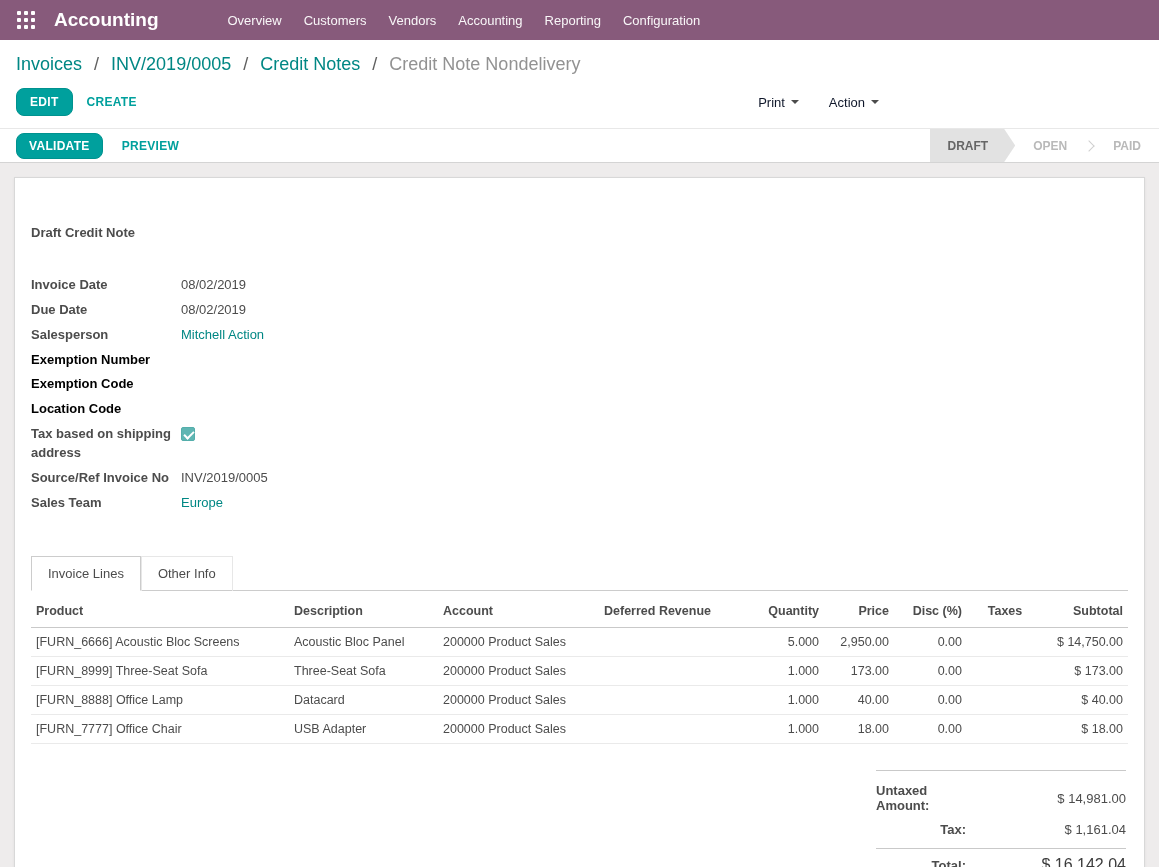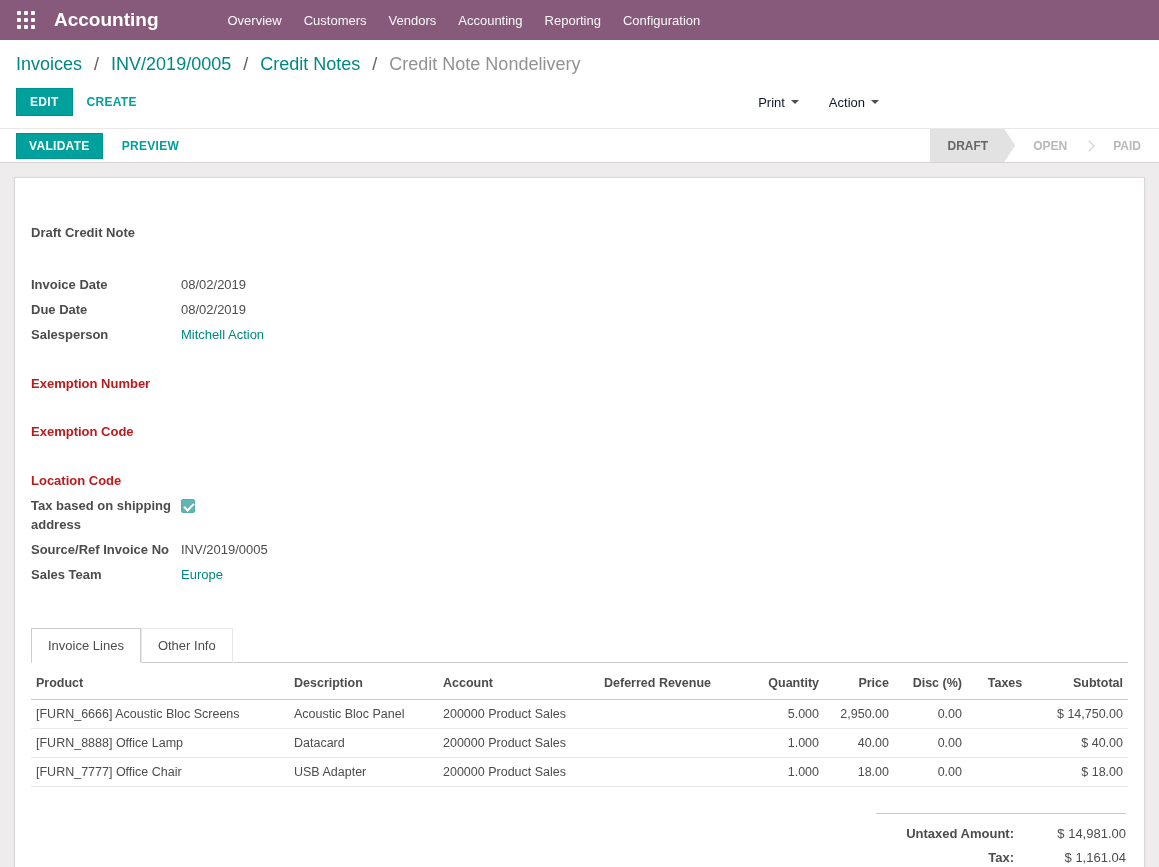--- a/index.html
+++ b/index.html
@@ -16,21 +16,21 @@
   .nav-item{color:rgba(255,255,255,.95);font-size:13px;padding:12px 11px;cursor:pointer;white-space:nowrap;}
 
   
   .control-panel{background:#fff;padding:14px 16px 12px;}
   .breadcrumb{font-size:18px;margin-bottom:13px;}
   .bc-link{color:#008784;cursor:pointer;}
   .bc-sep{color:#5f5f5f;margin:0 7px;}
   .bc-current{color:#929292;}
   .button-row{display:flex;align-items:center;}
   button{font-family:inherit;}
-  .btn{font-size:12px;font-weight:700;letter-spacing:.3px;border-radius:0;padding:6px 13px;cursor:pointer;}
+  .btn{font-size:12px;font-weight:700;letter-spacing:.3px;border-radius:8px;padding:6px 13px;cursor:pointer;}
   .btn-primary{background:#00A09D;border:1px solid #00928f;color:#fff;}
   .btn-flat{background:transparent;border:1px solid transparent;color:#00A09D;}
   .spacer{flex:1;}
   .dropdown{display:flex;align-items:center;gap:6px;background:none;border:none;color:#0f172a;
             font-size:13px;margin-left:26px;cursor:pointer;padding:4px 2px;}
   .dropdown.action{margin-right:262px;}
   .caret{width:0;height:0;border-left:4px solid transparent;border-right:4px solid transparent;
          border-top:4px solid #4c4c4c;display:inline-block;}
 
   
@@ -47,21 +47,21 @@
 
   
   .content{padding:14px;}
   .sheet{background:#fff;border:1px solid #d8d8d8;box-shadow:0 1px 3px rgba(0,0,0,.06);
          min-height:676px;padding:47px 16px 30px;}
   .doc-title{font-size:13px;font-weight:700;margin:0 0 36px;}
   .form-grid{display:flex;}
   .fcol{width:50%;}
   .frow{display:flex;margin-bottom:6px;}
   .flabel{width:150px;min-width:150px;font-weight:700;padding-right:8px;line-height:1.45;}
-  .flabel.muted{color:#b91c1c;margin-top:24px;}
+  .flabel.muted{color:#000000;}
   .fvalue{line-height:1.45;}
   .link{color:#008784;cursor:pointer;}
   .addr div{line-height:1.5;}
   .pay-terms{margin-top:16px;}
   .checkbox{width:14px;height:14px;background:#5fb6b3;border:1px solid #54aeab;border-radius:2px;
             position:relative;display:inline-block;margin-top:2px;cursor:pointer;}
   .checkbox:after{content:"";position:absolute;left:2px;top:3px;width:8px;height:4px;
                   border-left:2px solid #fff;border-bottom:2px solid #fff;transform:rotate(-45deg);}
 
   
@@ -74,21 +74,21 @@
   table{width:100%;border-collapse:collapse;margin-top:4px;table-layout:fixed;}
   th{font-size:12.5px;font-weight:700;text-align:left;padding:9px 5px;border-bottom:1px solid #c9c9c9;
      overflow:hidden;white-space:nowrap;}
   td{font-size:12.5px;padding:7px 5px;border-bottom:1px solid #eaeaea;overflow:hidden;white-space:nowrap;}
   tr{cursor:pointer;}
   .num{text-align:right;}
   .ctr{text-align:center;}
 
   
   .totals{width:250px;margin:26px 2px 0 auto;border-top:1px solid #c9c9c9;padding-top:12px;}
-  .trow{display:flex;align-items:flex-start;justify-content:flex-end;margin-bottom:9px;}
+  .trow{display:flex;align-items:center;justify-content:flex-end;margin-bottom:9px;gap:48px;}
   .tlabel{font-weight:700;}
   .tval{width:112px;text-align:right;}
   .trow.final{border-top:1px solid #c9c9c9;padding-top:7px;margin-top:11px;margin-bottom:0;}
   .trow.final .tval{font-size:16px;font-weight:400;color:#3c3c3c;}
 </style>
 </head>
 <body>
 
 <header class="navbar">
   <div class="apps-icon">
@@ -239,20 +239,31 @@
           <td>Acoustic Bloc Panel</td>
           <td>200000 Product Sales</td>
           <td class="num"></td>
           <td class="num">5.000</td>
           <td class="num">2,950.00</td>
           <td class="num">0.00</td>
           <td class="ctr"></td>
           <td class="num">$ 14,750.00</td>
         </tr>
         <tr>
+          <td>[FURN_8999] Three-Seat Sofa</td>
+          <td>Three-Seat Sofa</td>
+          <td>200000 Product Sales</td>
+          <td class="num"></td>
+          <td class="num">1.000</td>
+          <td class="num">173.00</td>
+          <td class="num">0.00</td>
+          <td class="ctr"></td>
+          <td class="num">$ 173.00</td>
+        </tr>
+        <tr>
           <td>[FURN_8888] Office Lamp</td>
           <td>Datacard</td>
           <td>200000 Product Sales</td>
           <td class="num"></td>
           <td class="num">1.000</td>
           <td class="num">40.00</td>
           <td class="num">0.00</td>
           <td class="ctr"></td>
           <td class="num">$ 40.00</td>
         </tr>

